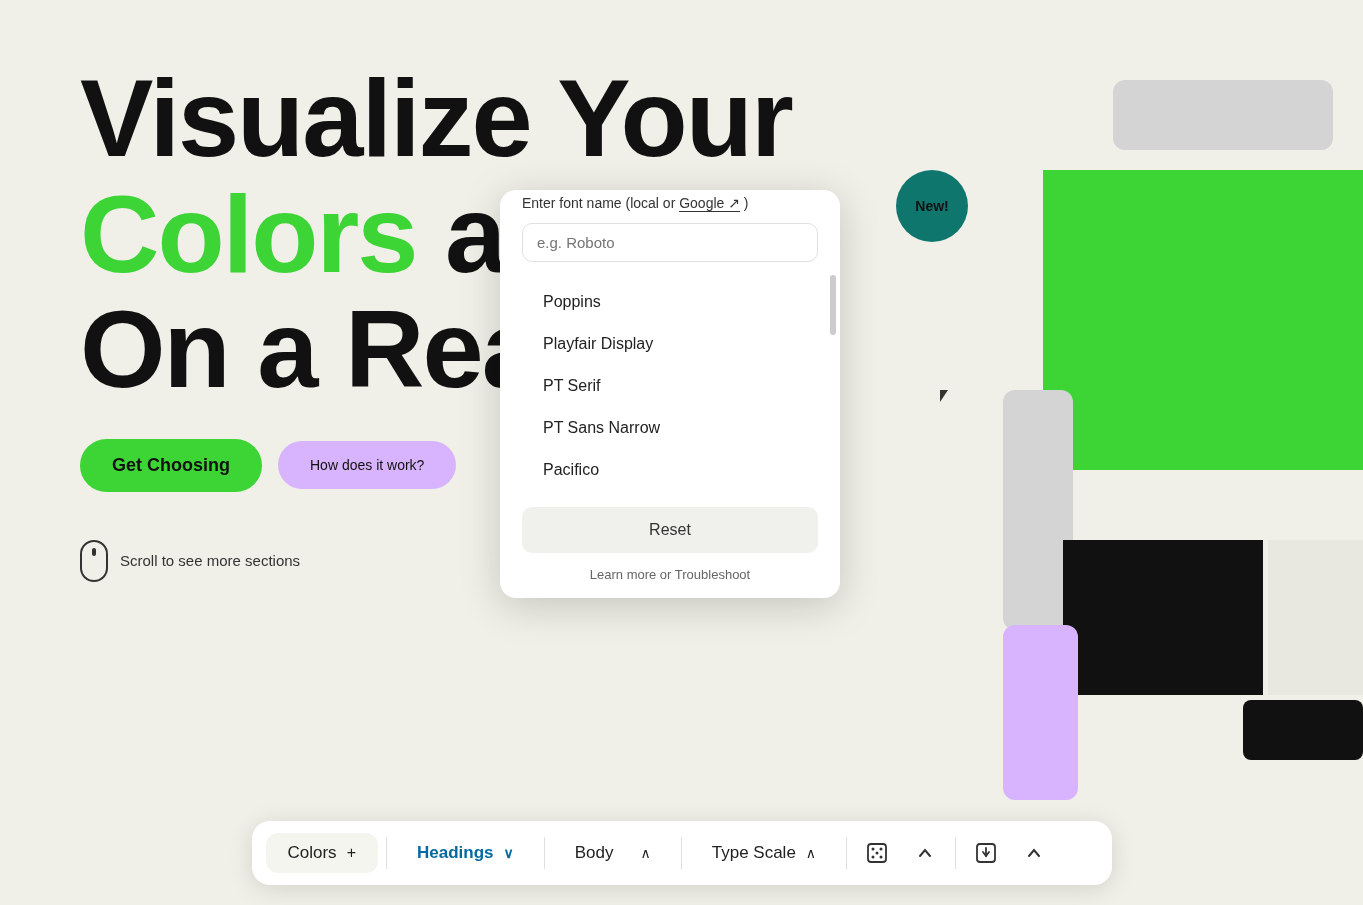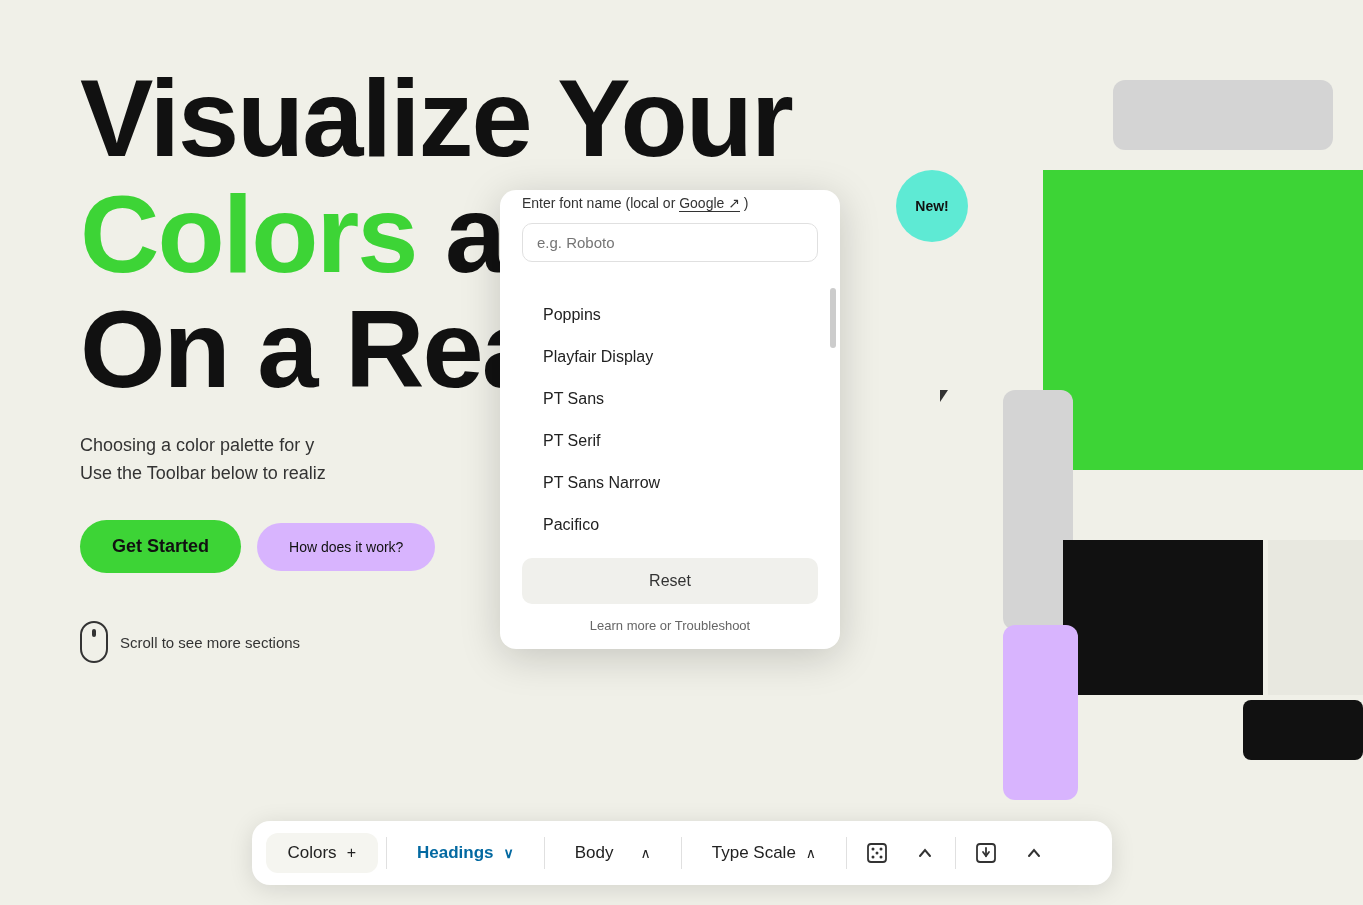--- a/index.html
+++ b/index.html
@@ -201,21 +201,21 @@
       border-radius: 8px;
     }
 
     
     .new-badge {
       position: absolute;
       top: 170px;
       right: 395px;
       width: 72px;
       height: 72px;
-      background: #5eead4;
+      background: #0f766e;
       border-radius: 50%;
       display: flex;
       align-items: center;
       justify-content: center;
       font-size: 14px;
       font-weight: 700;
       color: #111;
       z-index: 5;
     }
 
@@ -240,21 +240,21 @@
     }
 
     .font-dropdown-header a {
       color: #333;
       text-decoration: none;
       border-bottom: 1px solid #333;
     }
 
     .font-search-input {
       width: calc(100% - 44px);
-      margin: 0 22px 26px;
+      margin: 0 22px 13px;
       padding: 10px 14px;
       border: 1px solid #e0e0e0;
       border-radius: 10px;
       font-size: 15px;
       color: #999;
       outline: none;
       background: #fff;
     }
 
     .font-list {
@@ -415,27 +415,23 @@
 <div class="hero">
   <div class="hero-line1">Visualize Your</div>
   <div class="hero-line2">
     <span class="hero-colors-word">Colors</span>
     <span class="hero-and-word"> an</span>
   </div>
   <div class="hero-line3">
     <span>On a Real</span>
   </div>
 
-  <div class="hero-subtitle">
-    <div>Choosing a color palette for y</div>
-    <div>Use the Toolbar below to realiz</div>
-  </div>
 
   <div class="hero-buttons">
-    <button class="btn-get-started">Get Started</button>
+    <button class="btn-get-started">Get Choosing</button>
     <button class="btn-how-works">How does it work?</button>
   </div>
 
   <div class="scroll-hint">
     <div class="mouse-icon">
       <div class="mouse-wheel"></div>
     </div>
     <span>Scroll to see more sections</span>
   </div>
 </div>
@@ -460,21 +456,20 @@
     <a href="#">Google ↗</a>
     <span> )</span>
   </div>
 
   <input type="text" class="font-search-input" placeholder="e.g. Roboto" style="">
 
   <div class="font-list">
     <div class="font-list-scrollbar"></div>
     <div class="font-list-item">Poppins</div>
     <div class="font-list-item">Playfair Display</div>
-    <div class="font-list-item">PT Sans</div>
     <div class="font-list-item">PT Serif</div>
     <div class="font-list-item">PT Sans Narrow</div>
     <div class="font-list-item">Pacifico</div>
   </div>
 
   <button class="font-reset-btn">Reset</button>
 
   <div class="font-dropdown-footer">
     <a href="#">Learn more or Troubleshoot</a>
   </div>

